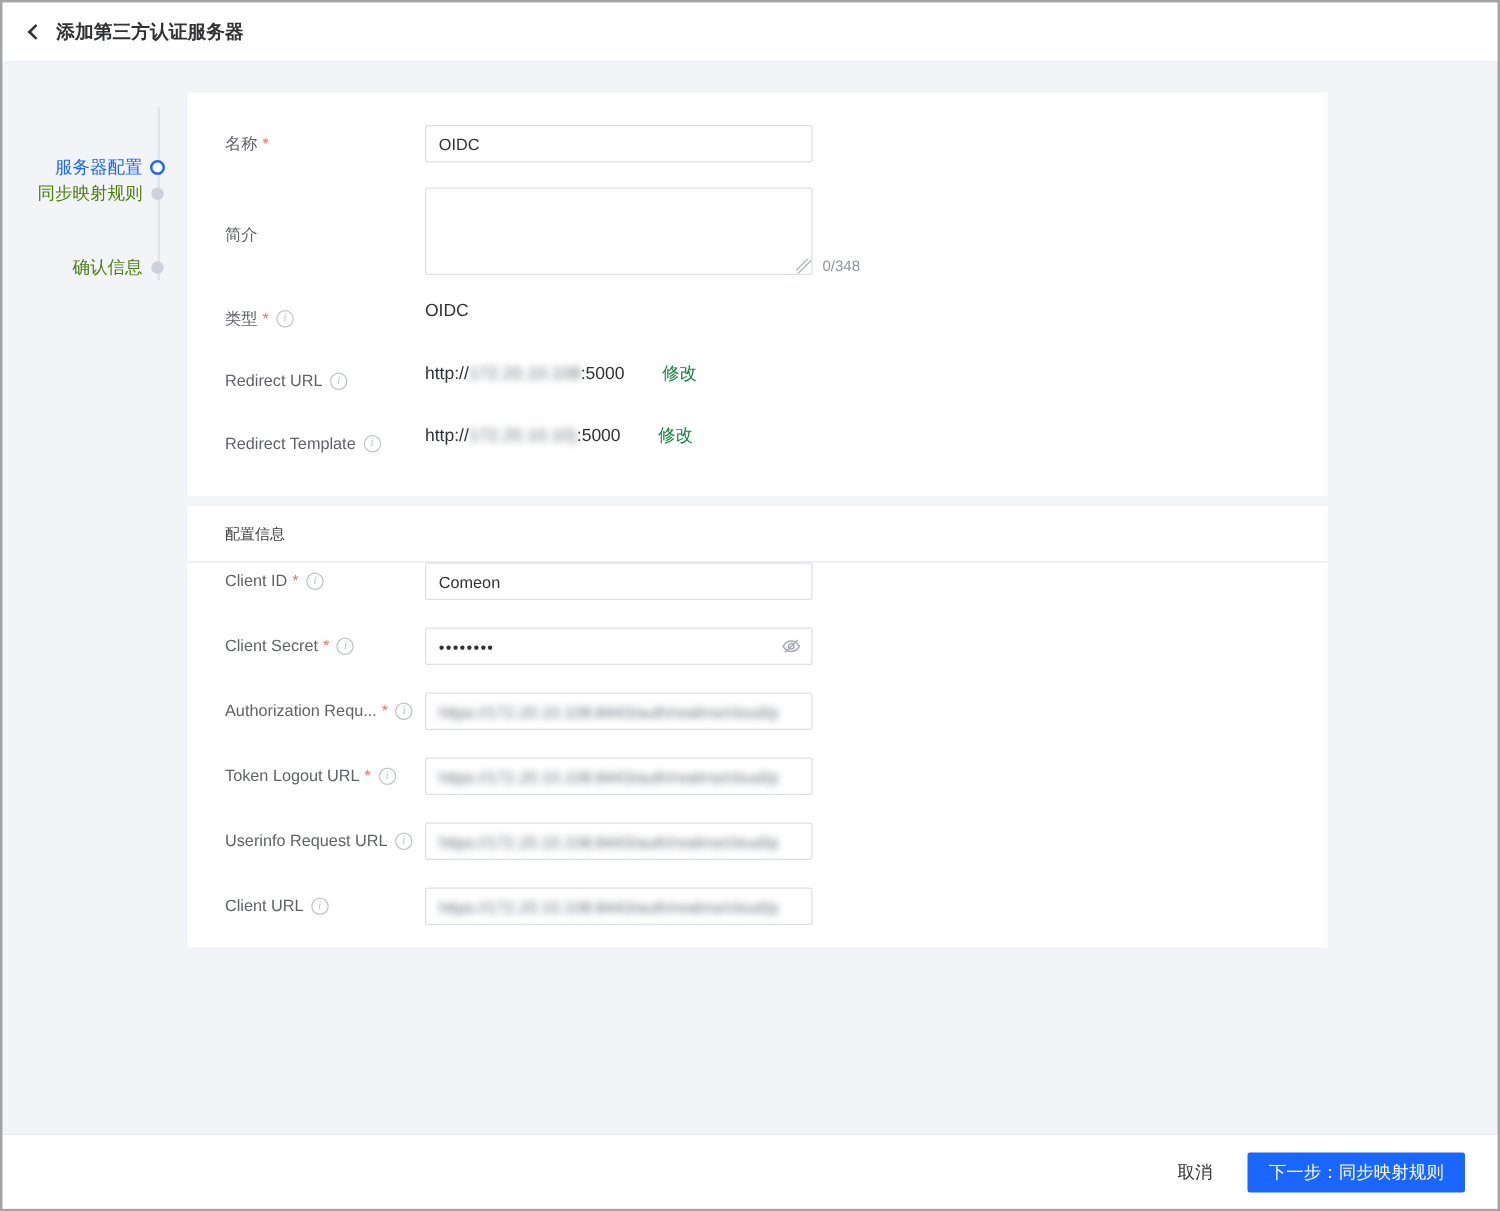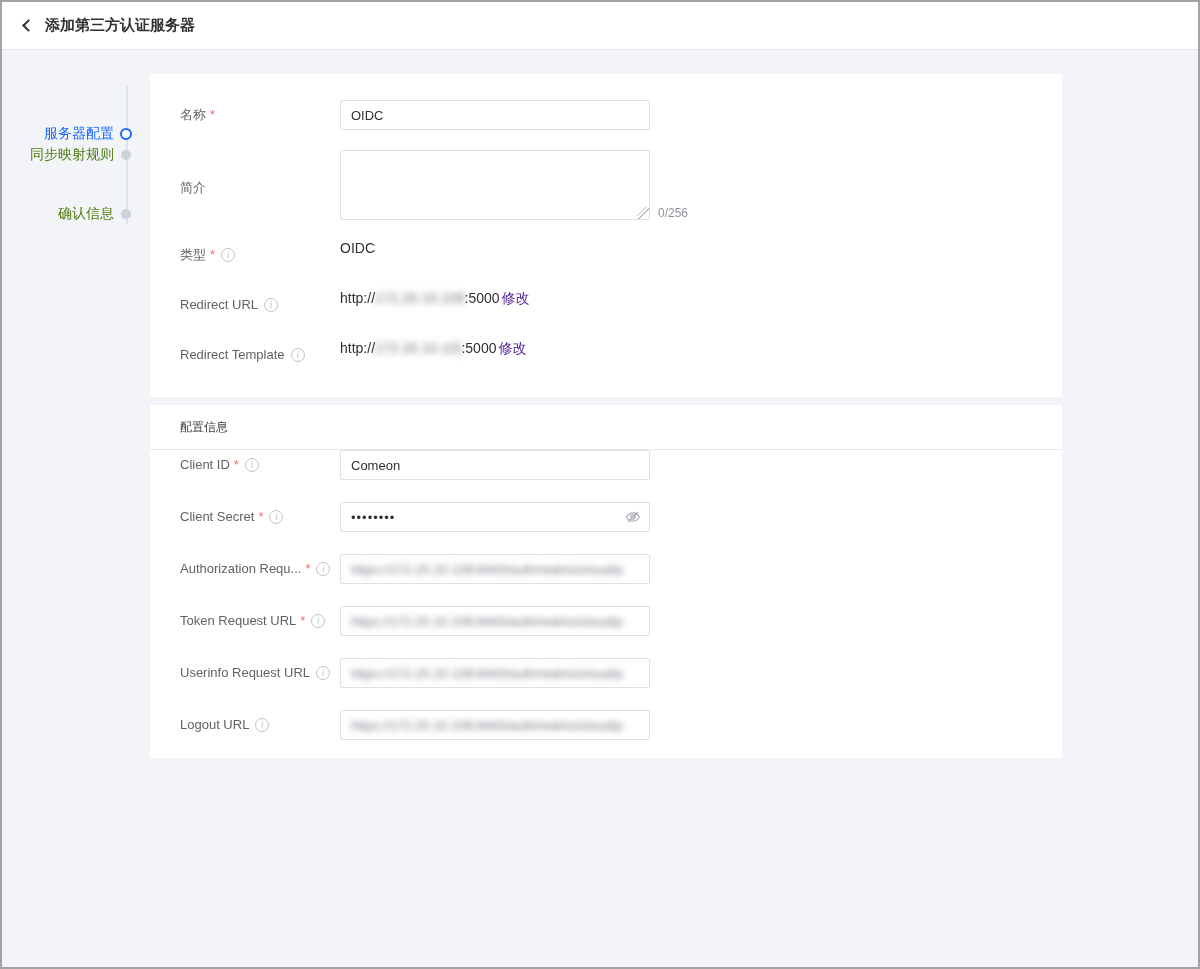--- a/index.html
+++ b/index.html
@@ -173,21 +173,21 @@
   .char-counter {
     font-size: 12px; color: #909399;
     margin-left: 8px; align-self: flex-end;
     line-height: 14px;
   }
 
   .static-value { font-size: 14px; color: #303133; }
   .url-line { display: flex; align-items: center; font-size: 14px; color: #303133; }
   .url-line .blurred { font-size: 14px; }
   .link-action {
-    color: #4c1d95; font-size: 14px; margin-left: 2px;
+    color: #15803d; font-size: 14px; margin-left: 30px;
     cursor: pointer; text-decoration: none;
   }
 
   
   .footer {
     height: 60px; flex: 0 0 60px;
     background: #ffffff;
     border-top: 1px solid #e6e9f0;
     display: flex; align-items: center; justify-content: flex-end;
     padding-right: 26px;
@@ -246,21 +246,21 @@
           <input class="text-input" type="text" value="OIDC" style="">
         </div>
       </div>
 
       <div class="form-row">
         <div class="form-label top">
           <span>简介</span>
         </div>
         <div class="form-control top">
           <textarea class="desc-area" style=""></textarea>
-          <span class="char-counter">0/256</span>
+          <span class="char-counter">0/348</span>
         </div>
       </div>
 
       <div class="form-row">
         <div class="form-label">
           <span>类型</span>
           <span class="req">*</span>
           <span class="info-icon">i</span>
         </div>
         <div class="form-control">
@@ -343,21 +343,21 @@
         </div>
         <div class="form-control">
           <div class="fake-input">
             <span class="blurred">https://172.20.10.108:8443/auth/realms/cloud/p</span>
           </div>
         </div>
       </div>
 
       <div class="form-row">
         <div class="form-label">
-          <span>Token Request URL</span>
+          <span>Token Logout URL</span>
           <span class="req">*</span>
           <span class="info-icon">i</span>
         </div>
         <div class="form-control">
           <div class="fake-input">
             <span class="blurred">https://172.20.10.108:8443/auth/realms/cloud/p</span>
           </div>
         </div>
       </div>
 
@@ -368,27 +368,31 @@
         </div>
         <div class="form-control">
           <div class="fake-input">
             <span class="blurred">https://172.20.10.108:8443/auth/realms/cloud/p</span>
           </div>
         </div>
       </div>
 
       <div class="form-row">
         <div class="form-label">
-          <span>Logout URL</span>
+          <span>Client URL</span>
           <span class="info-icon">i</span>
         </div>
         <div class="form-control">
           <div class="fake-input">
             <span class="blurred">https://172.20.10.108:8443/auth/realms/cloud/p</span>
           </div>
         </div>
       </div>
 
     </div>
   </div>
 
+  <div class="footer">
+    <button class="btn-text">取消</button>
+    <button class="btn-primary">下一步：同步映射规则</button>
+  </div>
 
 </div>
 
 </body></html>

